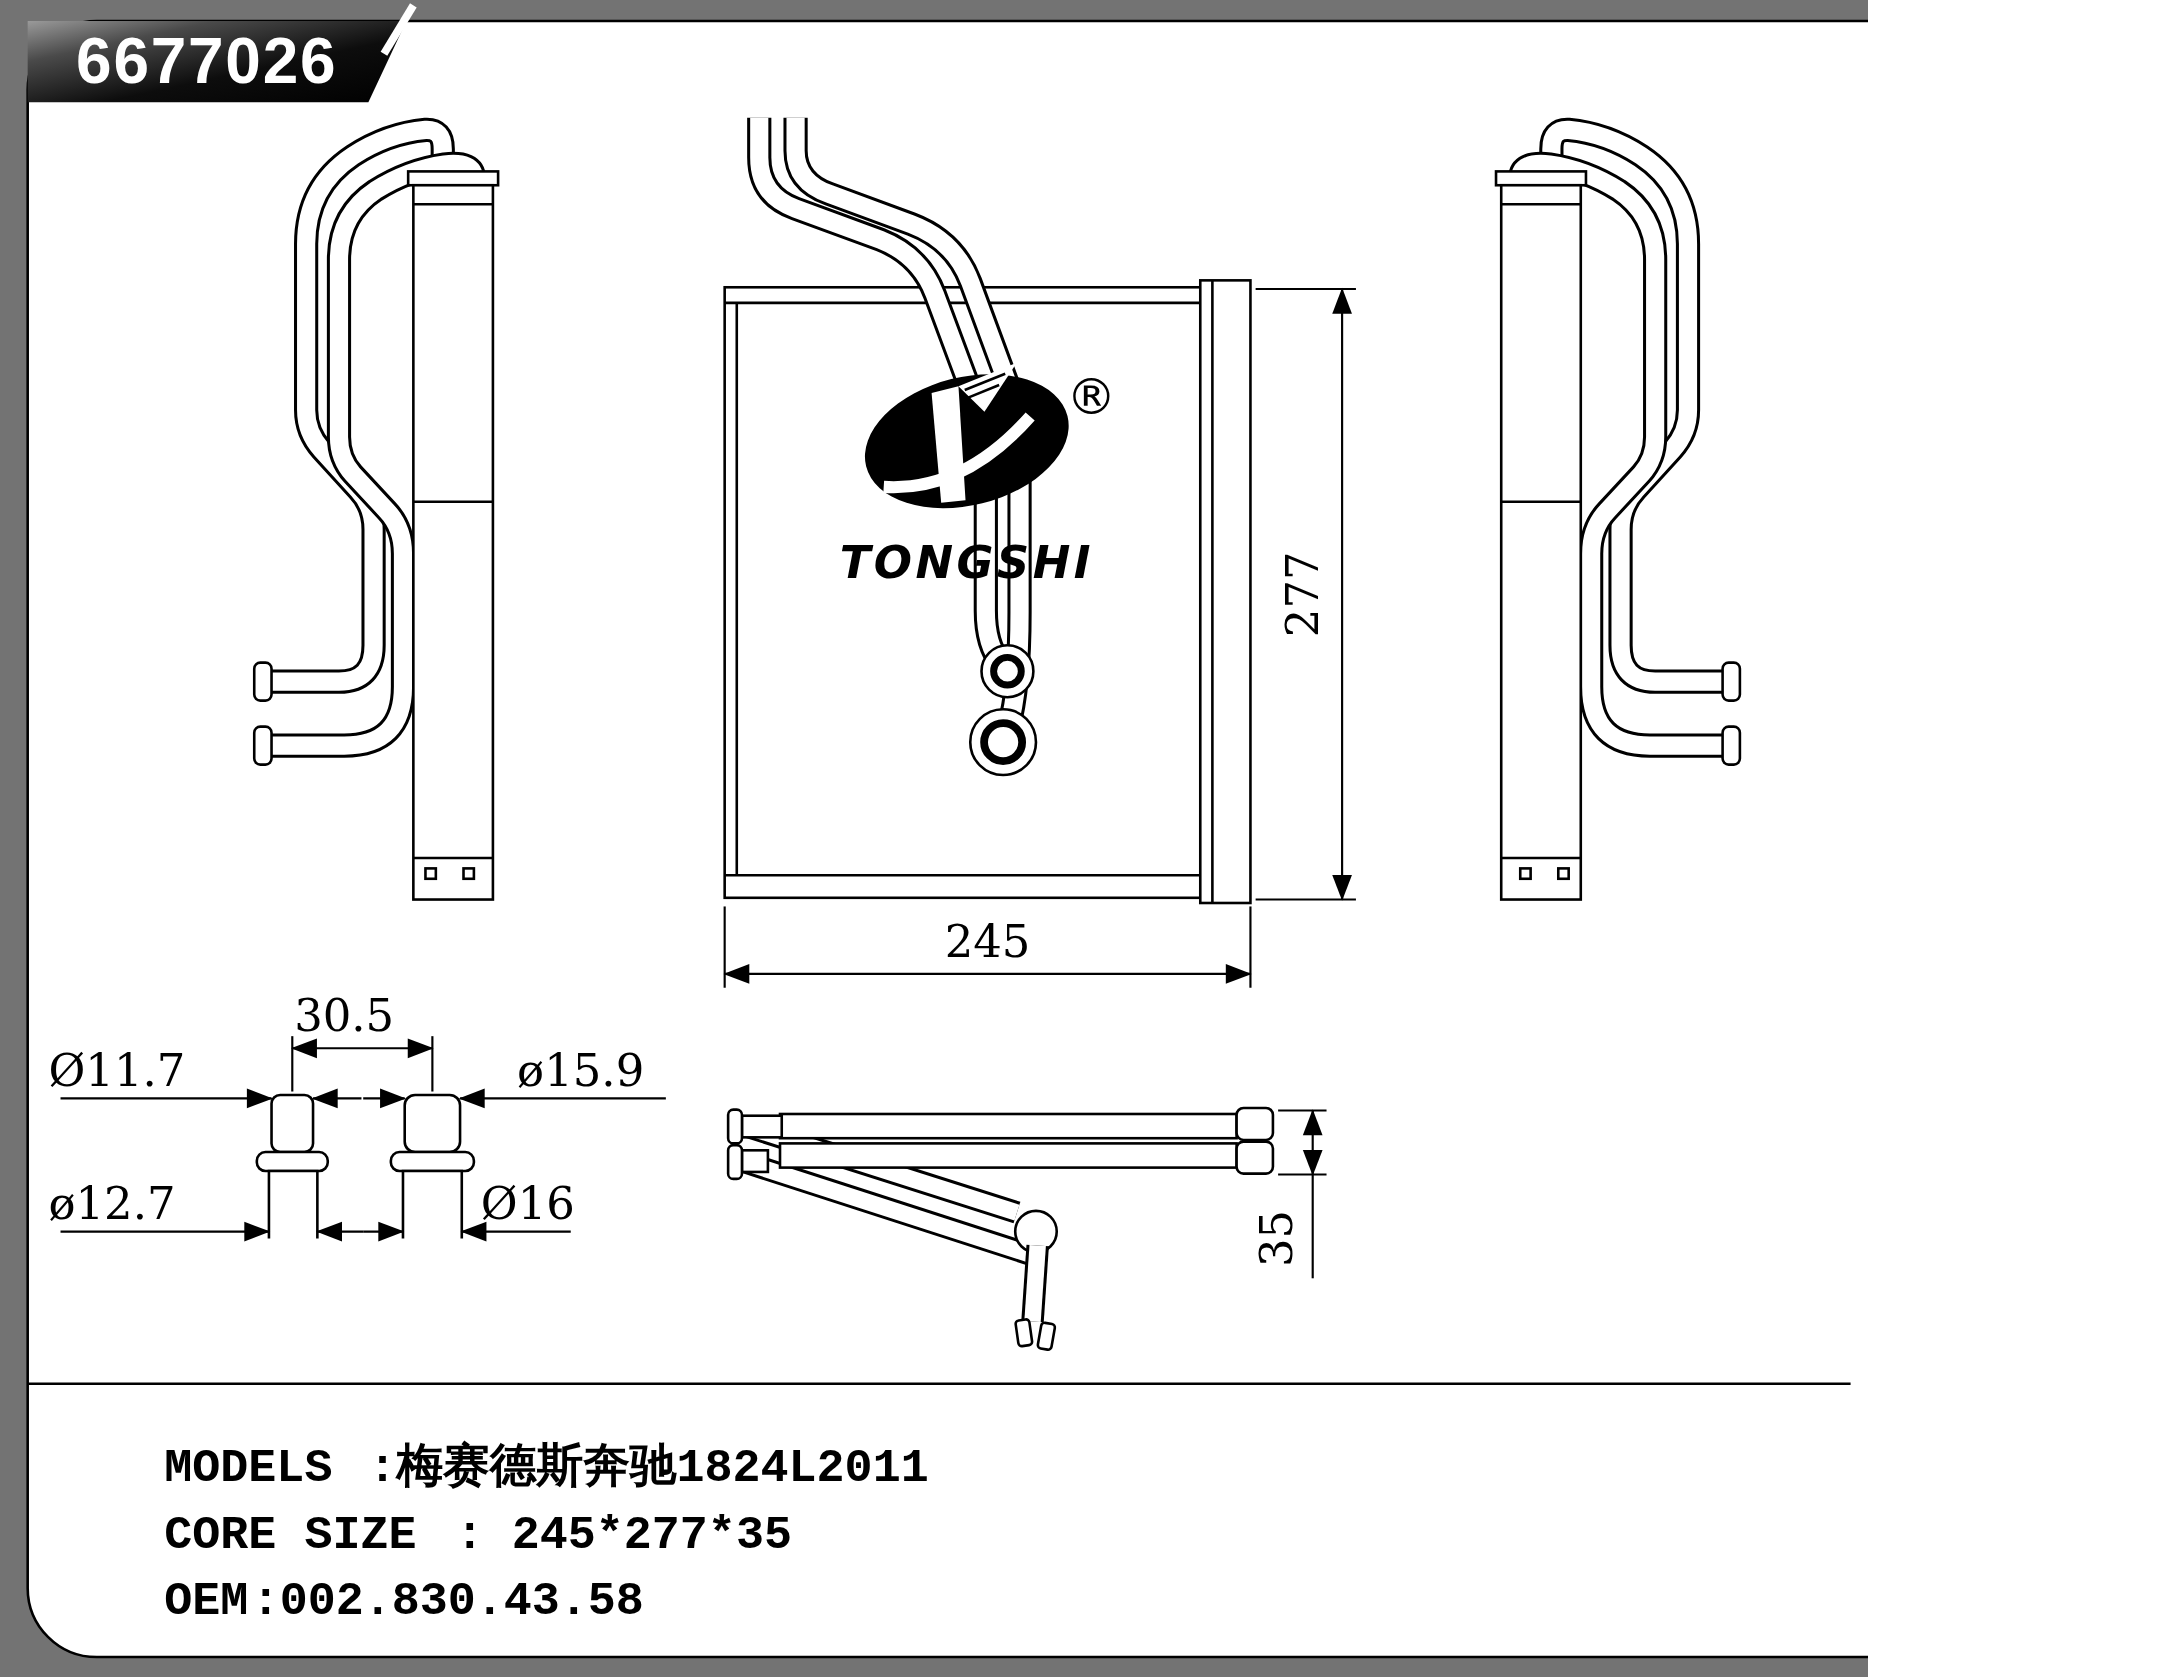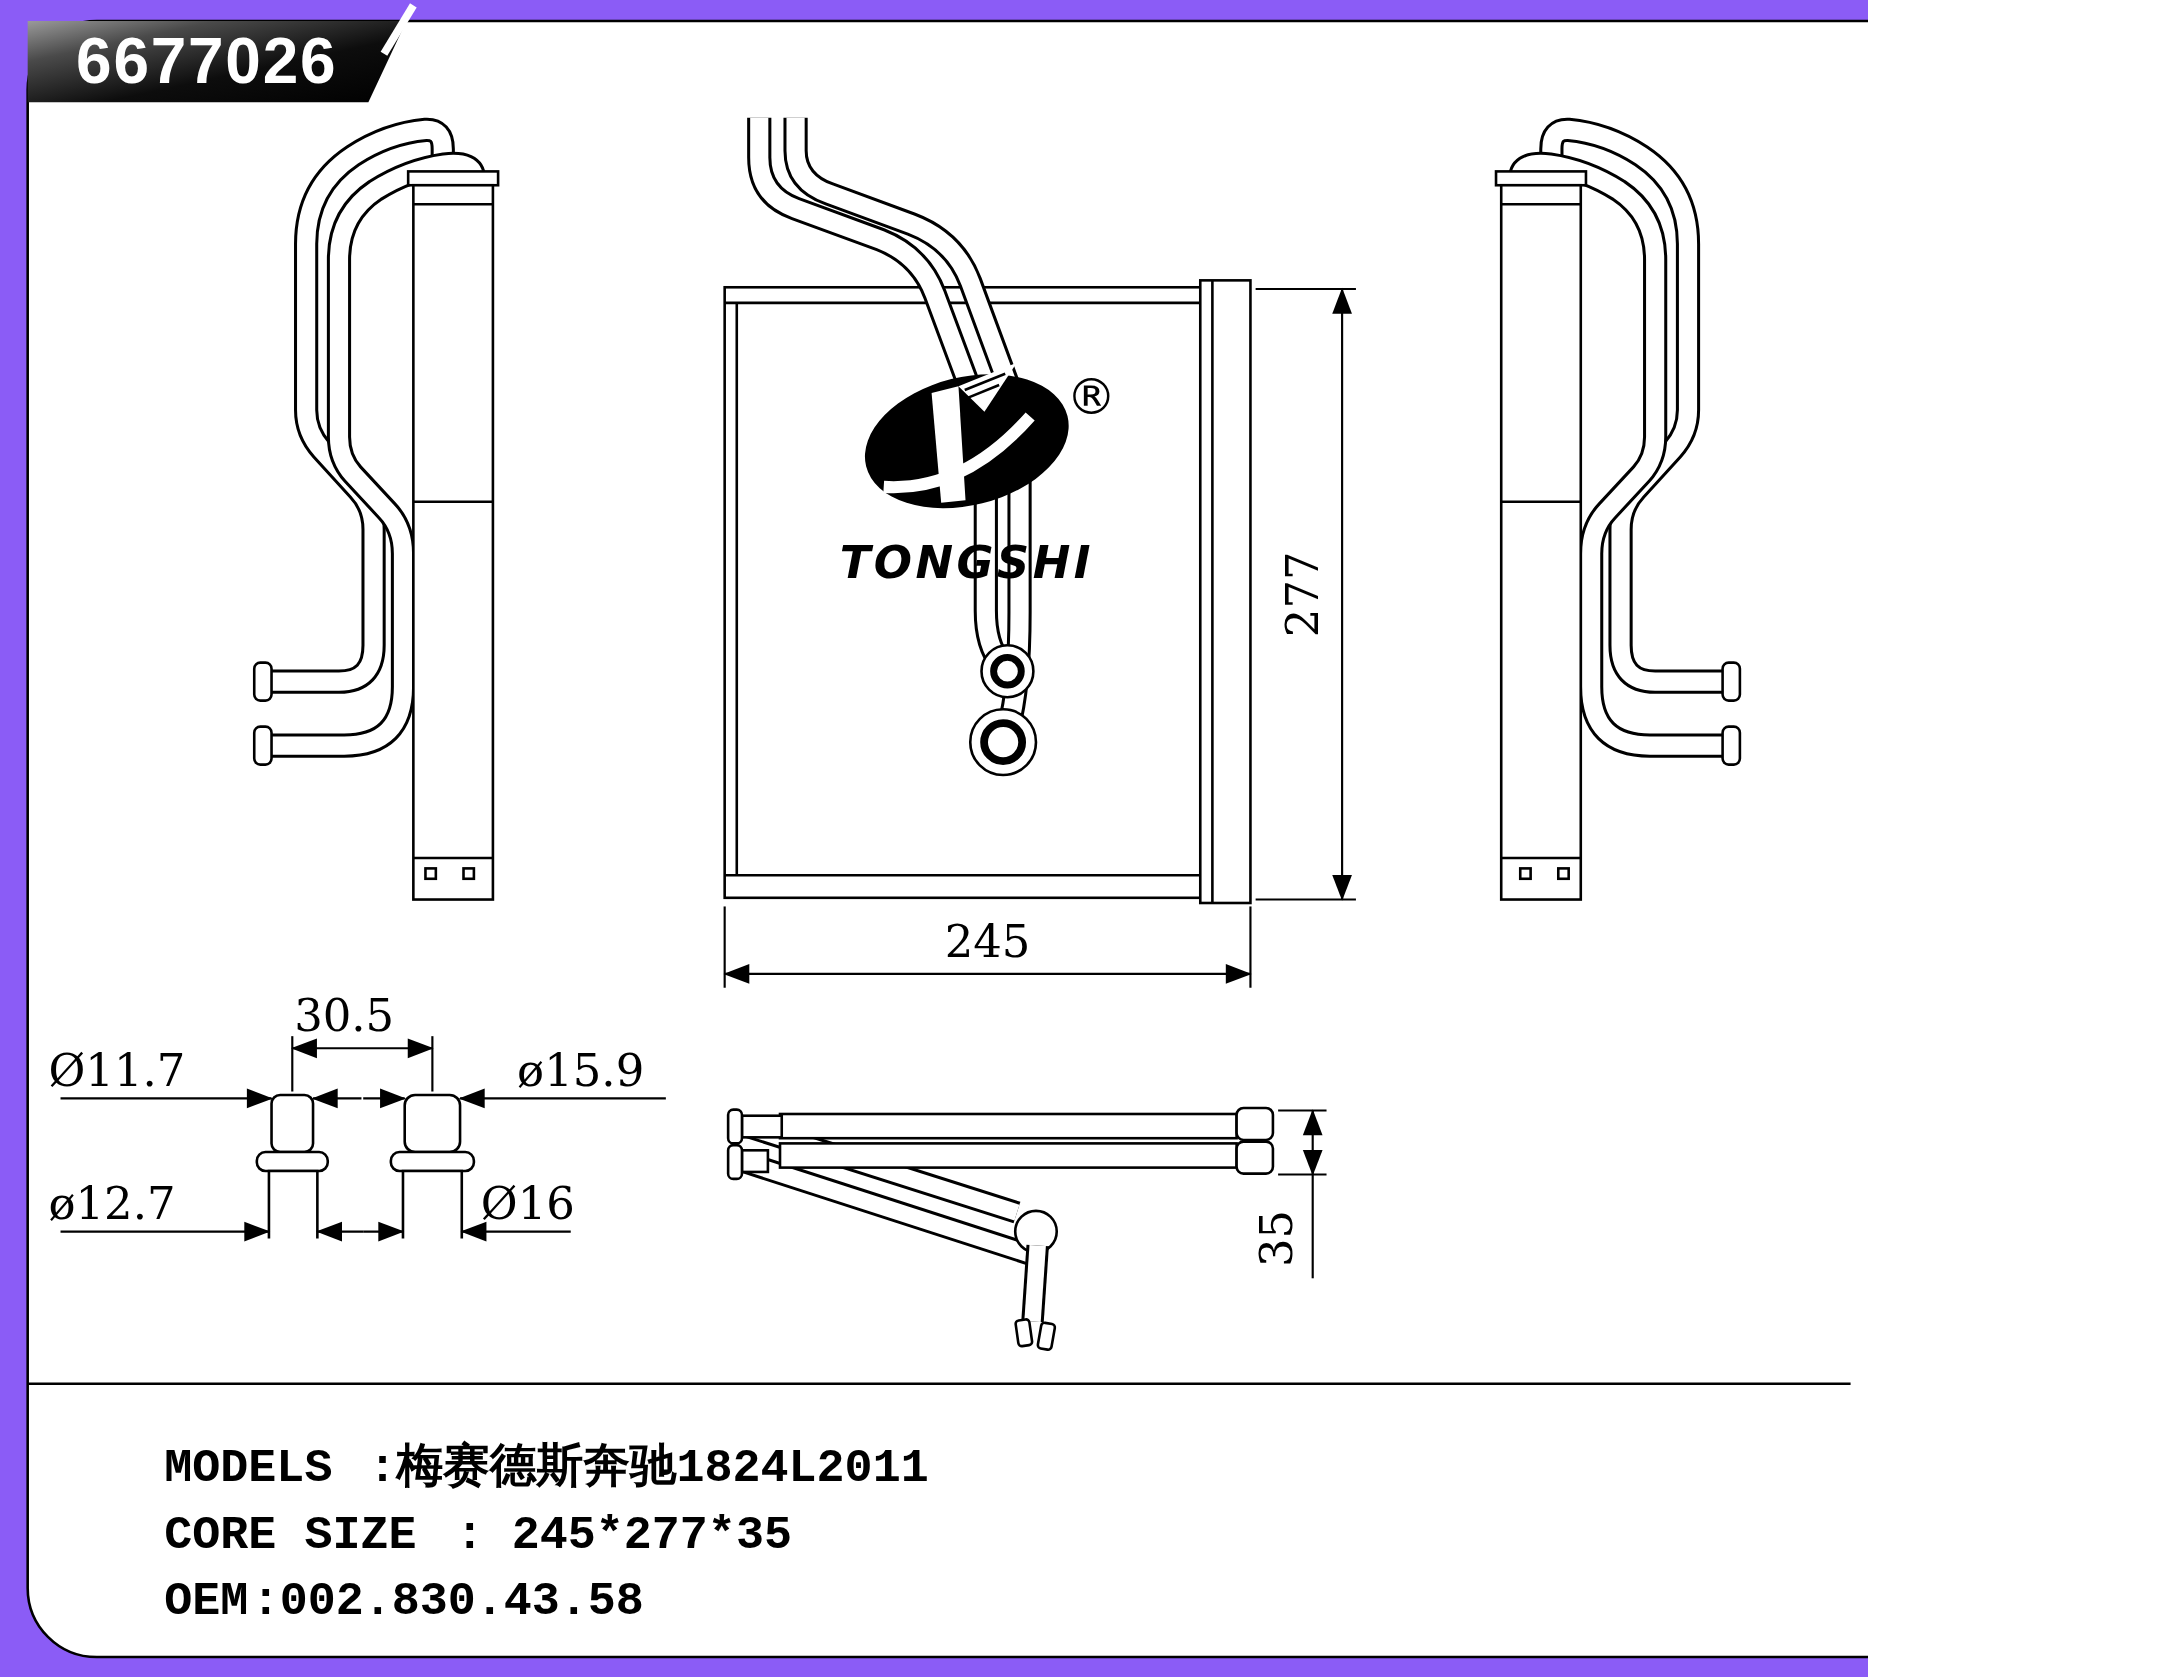--- a/index.html
+++ b/index.html
@@ -1,16 +1,16 @@
 <!DOCTYPE html>
 <html style="font-size:14px"><head>
 <meta charset="utf-8">
 <style>
   html,body{margin:0;padding:0;background:#ffffff;}
-  .page{width:1868px;height:1678px;position:relative;background:#8b5cf6;overflow:hidden;
+  .page{width:1868px;height:1678px;position:relative;background:#737373;overflow:hidden;
         font-family:"Liberation Sans",sans-serif;text-align:center;}
   svg{display:block;}
   text{fill:#000;}
   .ln{fill:#ffffff;stroke:#000000;stroke-width:3;}
   .lnn{fill:none;stroke:#000000;stroke-width:3;}
   .po{fill:none;stroke:#000000;stroke-width:28;stroke-linejoin:round;stroke-linecap:butt;}
   .pi{fill:none;stroke:#ffffff;stroke-width:21;stroke-linejoin:round;stroke-linecap:butt;}
   .po2{fill:none;stroke:#000000;stroke-width:26;stroke-linejoin:round;}
   .pi2{fill:none;stroke:#ffffff;stroke-width:19;stroke-linejoin:round;}
   .dim{stroke:#000000;stroke-width:2.5;fill:none;}

